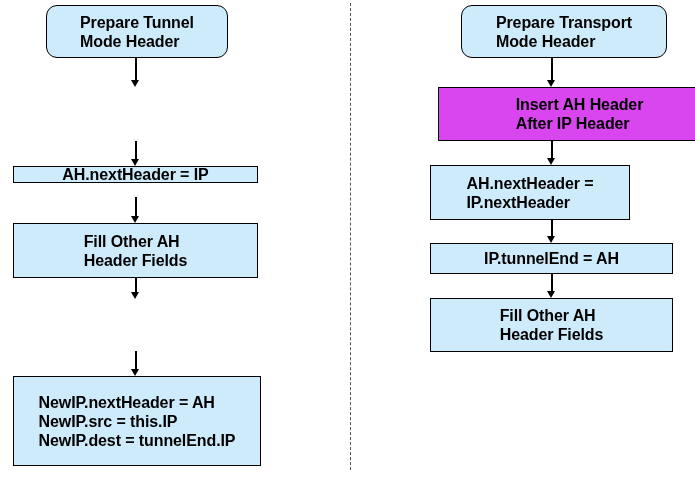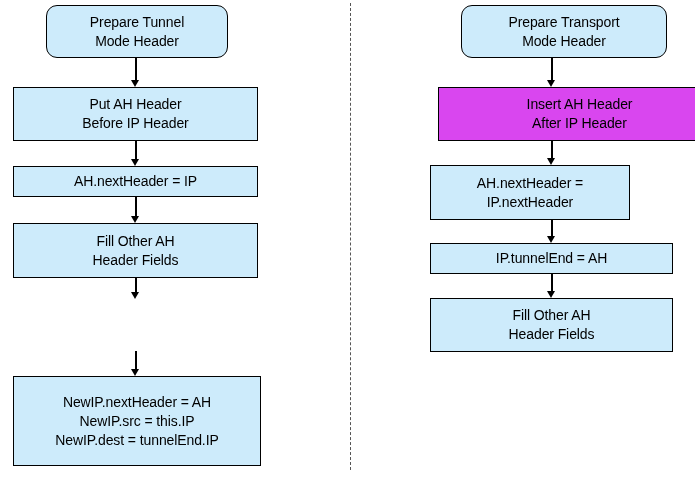--- a/index.html
+++ b/index.html
@@ -17,28 +17,28 @@
     height: 479px;
     background: #ffffff;
     overflow: hidden;
   }
   .node {
     position: absolute;
     box-sizing: border-box;
     background: #cdebfb;
     border: 1.6px solid #000000;
     color: #000000;
-    font-size: 14px;
+    font-size: 16px;
     line-height: 19px;
-    text-align: center;
     display: flex;
     align-items: center;
     justify-content: center;
     white-space: pre-line;
     letter-spacing: -0.1px;
+    font-weight: bold;
   }
   .node.rounded {
     border-radius: 11px;
   }
   .arrow {
     position: absolute;
     width: 0;
   }
   .arrow .shaft {
     position: absolute;
@@ -63,24 +63,22 @@
   }
 </style>
 </head>
 <body>
 
 <div id="diagram" style="background: rgb(255, 255, 255);">
 
   <div class="node rounded" style="left: 46px; top: 5px; width: 182px; height: 53px; background: rgb(205, 235, 251); border-color: rgb(0, 0, 0);">Prepare Tunnel
 Mode Header</div>
 
-  <div class="node" style="left: 13px; top: 87px; width: 245px; height: 54px; background: rgb(205, 235, 251); border-color: rgb(0, 0, 0);">Put AH Header
-Before IP Header</div>
 
-  <div class="node" style="left: 13px; top: 166px; width: 245px; height: 31px; background: rgb(205, 235, 251); border-color: rgb(0, 0, 0);">AH.nextHeader = IP</div>
+  <div class="node" style="left: 13px; top: 166px; width: 245px; height: 17px; background: rgb(205, 235, 251); border-color: rgb(0, 0, 0);">AH.nextHeader = IP</div>
 
   <div class="node" style="left: 13px; top: 223px; width: 245px; height: 55px; background: rgb(205, 235, 251); border-color: rgb(0, 0, 0);">Fill Other AH
 Header Fields</div>
 
 
   <div class="node" style="left: 13px; top: 376px; width: 248px; height: 90px; background: rgb(205, 235, 251); border-color: rgb(0, 0, 0);">NewIP.nextHeader = AH
 NewIP.src = this.IP
 NewIP.dest = tunnelEnd.IP</div>
 
   <div class="arrow" style="left: 135px; top: 58px; height: 29px;">

